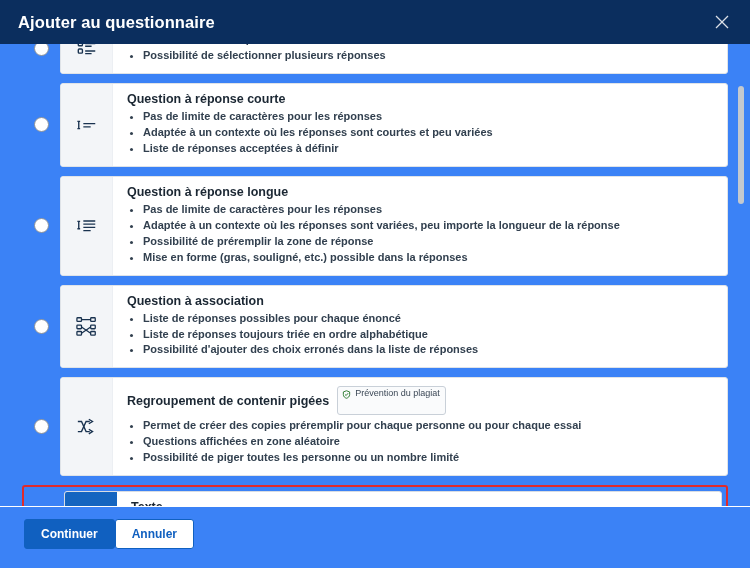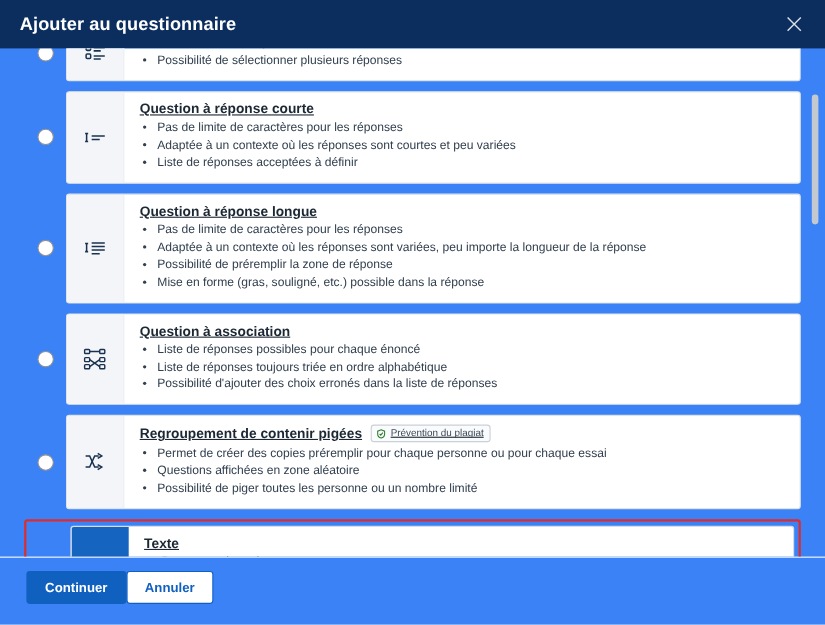--- a/index.html
+++ b/index.html
@@ -109,44 +109,44 @@
     padding: 8px 12px 9px 14px;
   }
   .opt-title {
     font-size: 12.5px;
     font-weight: bold;
     color: #1b2733;
     margin-bottom: 3px;
     display: flex;
     align-items: center;
     gap: 8px;
-    text-decoration: underline;
   }
   .badge {
     display: inline-flex;
     align-items: center;
     gap: 4px;
     font-size: 9px;
     font-weight: normal;
     color: #3c4856;
     border: 1px solid #c9d0d8;
     border-radius: 3px;
-    padding: 1px 5px 1px 4px;
+    padding: 1px 5px 14px 4px;
     background: #fafbfc;
     line-height: 1.3;
   }
   .badge .b-icon {
     display: inline-block;
     width: 9px; height: 9px;
     color: #2f7d32;
   }
   ul.bullets {
     margin: 0;
     padding-left: 16px;
     list-style: disc;
+    font-weight: bold;
   }
   ul.bullets li {
     font-size: 11px;
     color: #32404f;
     line-height: 1.45;
   }
   
   .highlight-box {
     position: relative;
     border: 2px solid #e02b2b;
@@ -300,21 +300,21 @@
               <line x1="8" y1="13.5" x2="21" y2="13.5"></line>
               <line x1="8" y1="17" x2="16" y2="17"></line>
             </svg>
           </div>
           <div class="content-cell">
             <div class="opt-title">Question à réponse longue</div>
             <ul class="bullets">
               <li>Pas de limite de caractères pour les réponses</li>
               <li>Adaptée à un contexte où les réponses sont variées, peu importe la longueur de la réponse</li>
               <li>Possibilité de préremplir la zone de réponse</li>
-              <li>Mise en forme (gras, souligné, etc.) possible dans la réponse</li>
+              <li>Mise en forme (gras, souligné, etc.) possible dans la réponses</li>
             </ul>
           </div>
         </div>
       </div>
 
       <div class="option-row">
         <div class="radio-cell">
           <span class="radio"></span>
         </div>
         <div class="card">

